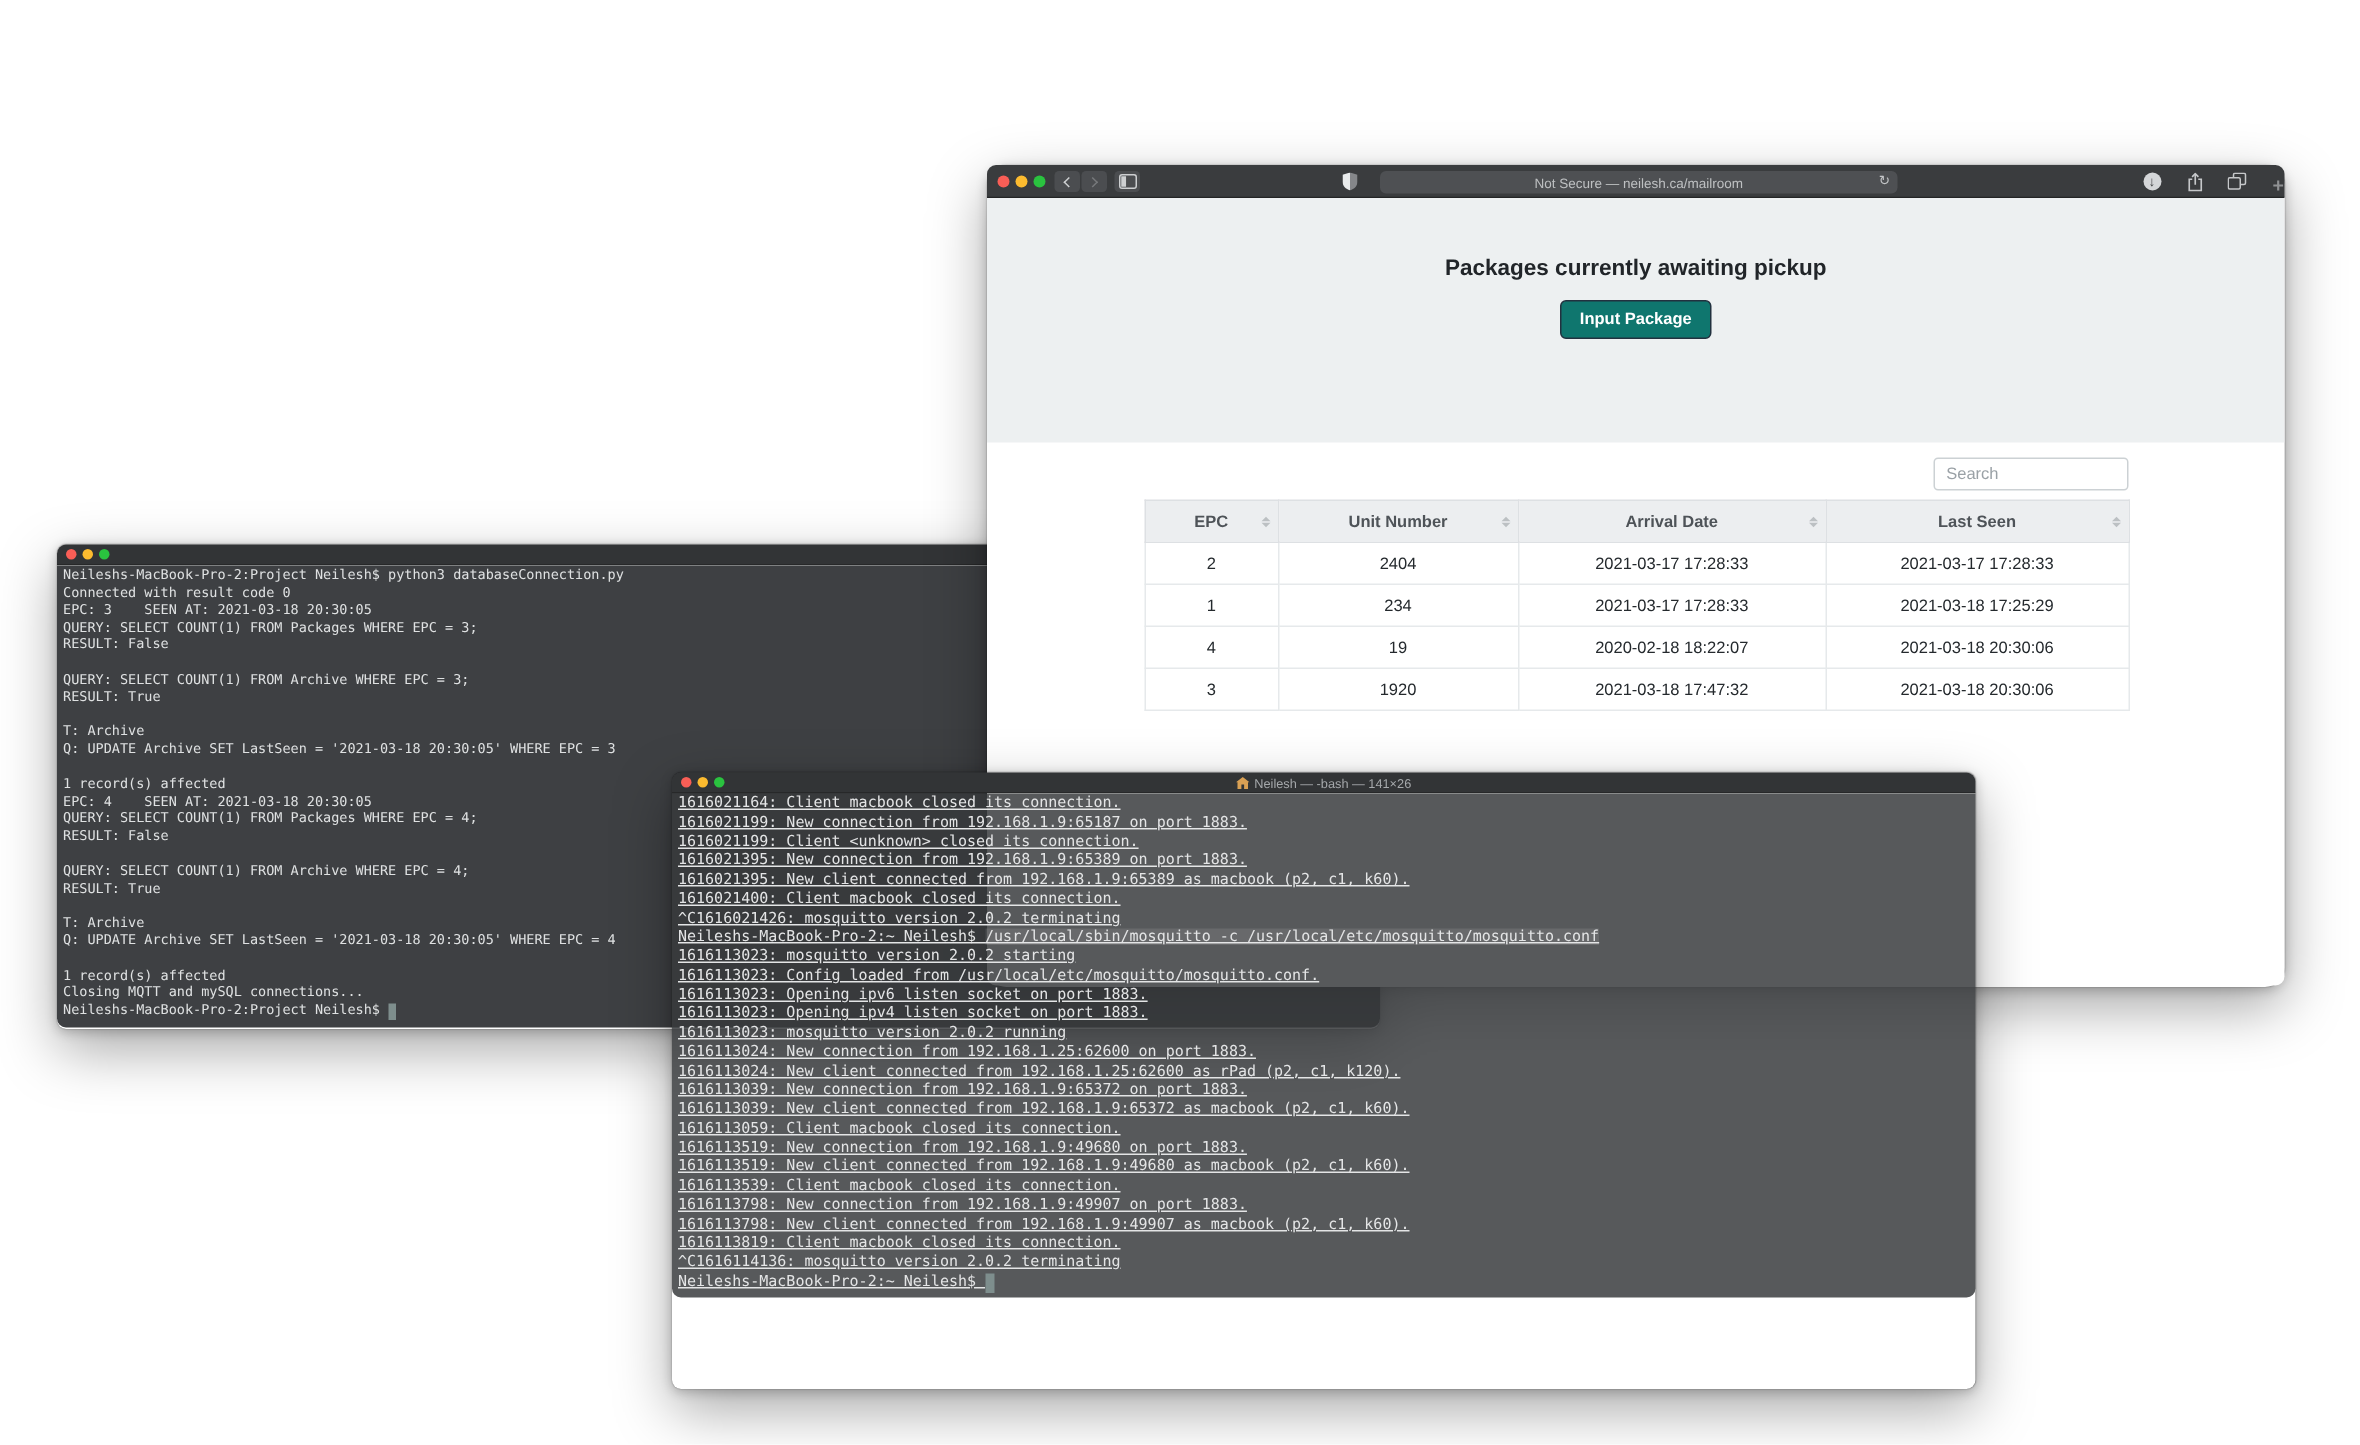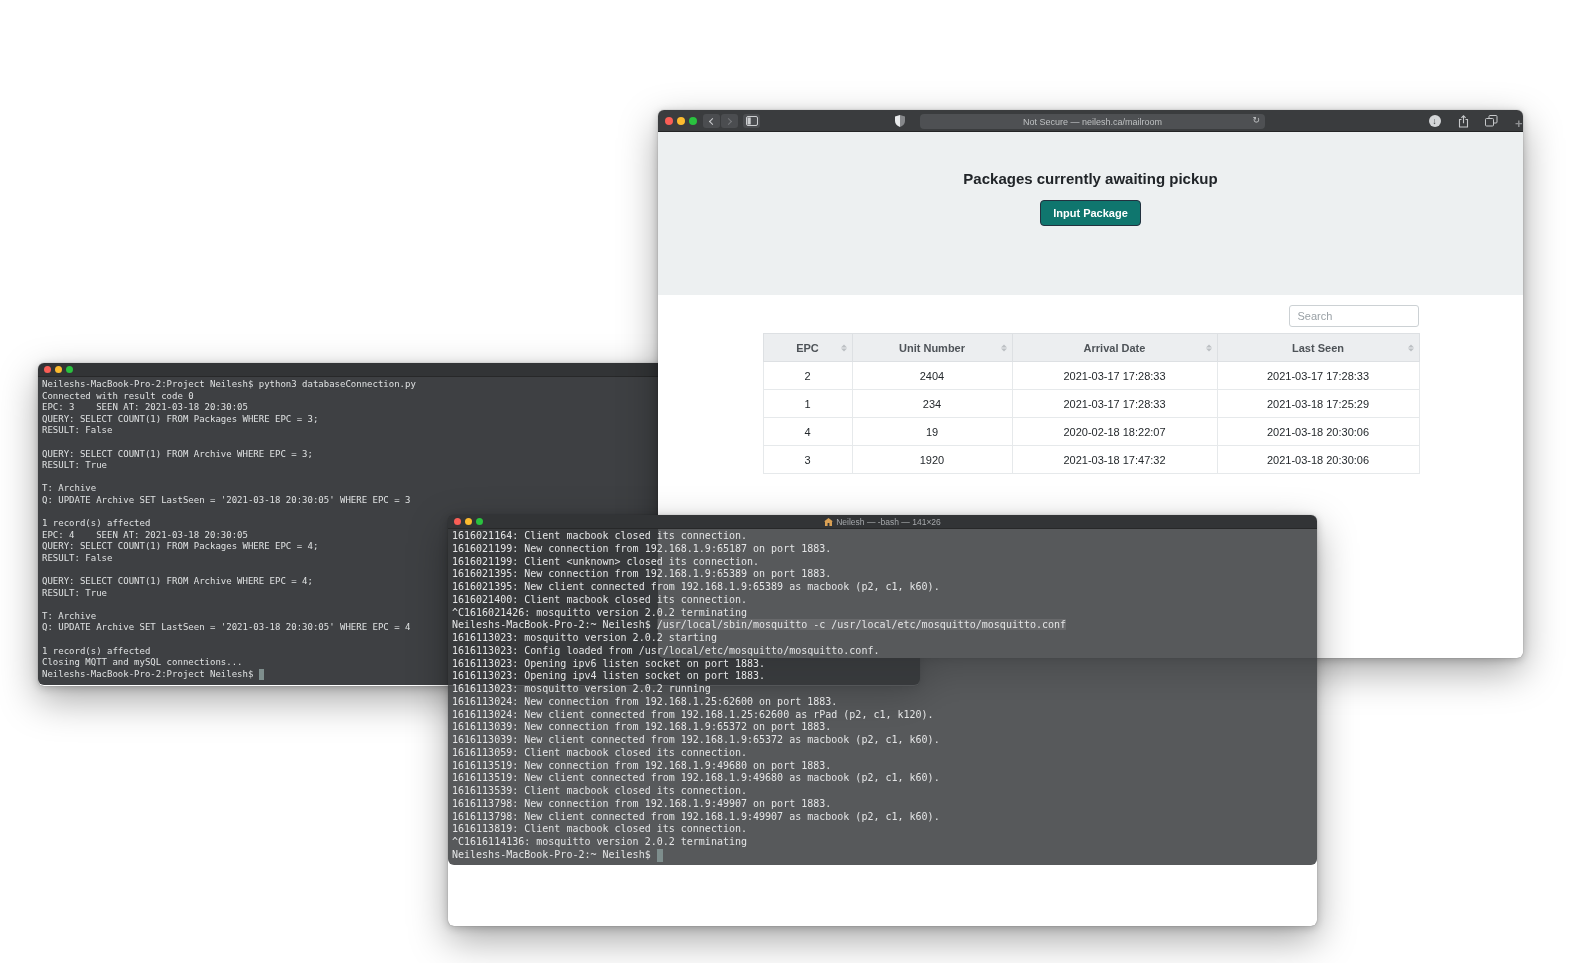--- a/index.html
+++ b/index.html
@@ -18,26 +18,26 @@
   .light.red { background:#f95e56; } .light.yellow { background:#fcbb2f; } .light.green { background:#2ac23f; }
   .win-title { position:absolute; left:0; right:0; text-align:center; font-size:8.5px;
     color:#a5a8ab; display:flex; align-items:center; justify-content:center; gap:3px; }
   .term-body { font-family:"DejaVu Sans Mono","Liberation Mono",monospace; white-space:pre;
     overflow:hidden; border-radius:0 0 6px 6px; }
   #term1 { left:38px; top:363px; width:882px; height:323px; z-index:1; }
   #term1 .term-body { height:308px; background:#3e4043; color:#dfe1e2;
     font-size:9px; line-height:11.6px; padding:2px 0 0 4px; }
   #term2 { left:448px; top:515px; width:869px; height:411px; z-index:3; }
   #term2 .term-body { height:336px; background:rgba(55,57,60,0.84); color:#e4e5e6;
-    font-size:10px; line-height:12.75px; padding:1px 0 0 4px; }
+    font-size:10px; line-height:12.75px; padding:1px 0 0 4px;text-decoration:underline; }
   .term-body .cursor { background:#7e8e8d; display:inline-block; width:0.62em; }
   .term-body .sel { background:rgba(255,255,255,0.10); }
   .home-icon { display:inline-block; line-height:0; }
   
-  #safari { left:658px; top:110px; width:865px; height:548px; background:#fff; z-index:2; }
+  #safari { left:658px; top:110px; width:865px; height:548px; background:#fff; z-index:2;border-radius:13px; }
   .s-toolbar { position:relative; height:22px; background:#3a3c3e; border-radius:6px 6px 0 0;
     border-bottom:1px solid #232425; overflow:hidden; }
   .s-toolbar .lights { position:absolute; left:7px; top:7px; margin:0; }
   .s-toolbar .light { width:8px; height:8px; }
   .tb-btn { position:absolute; top:4px; width:17px; height:14px; background:#4b4d50;
     border-radius:3px; display:flex; align-items:center; justify-content:center; }
   .tb-plain { background:transparent; }
   .chev { width:5px; height:5px; border-left:1.6px solid #cdcfd1; border-bottom:1.6px solid #cdcfd1; display:inline-block; }
   .chev.back { transform:rotate(45deg); margin-left:2px; }
   .chev.fwd  { transform:rotate(225deg); margin-right:2px; border-color:#77797c; }

